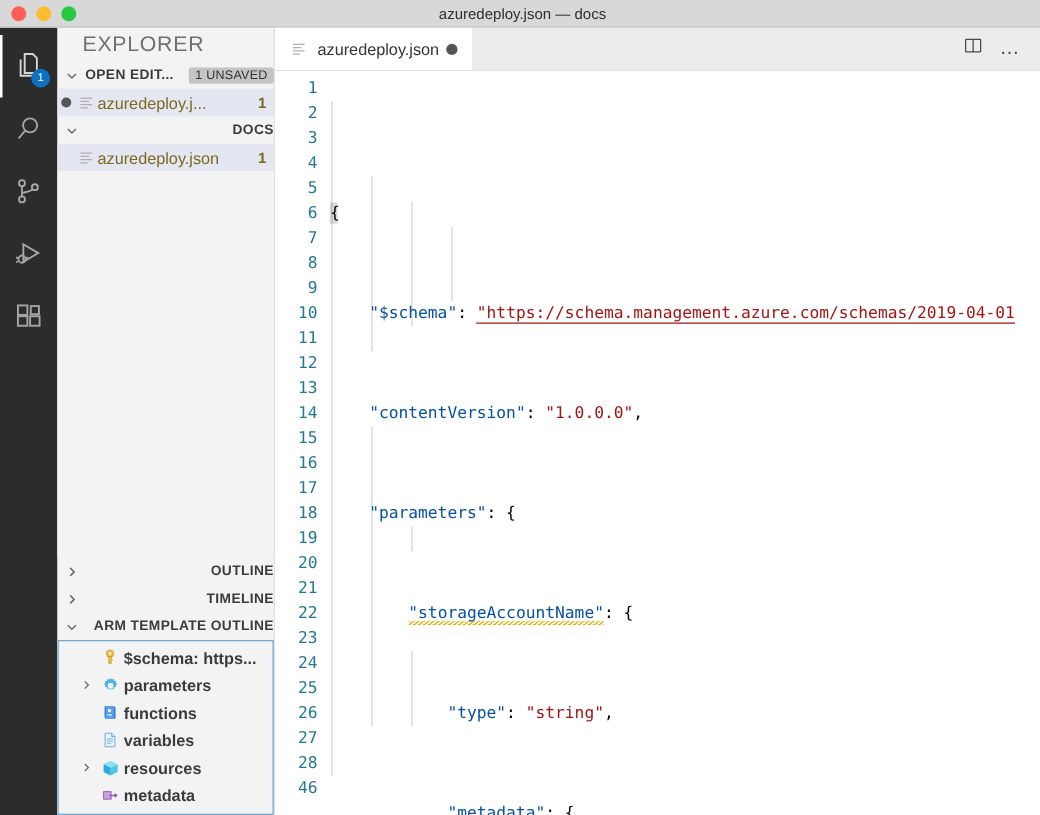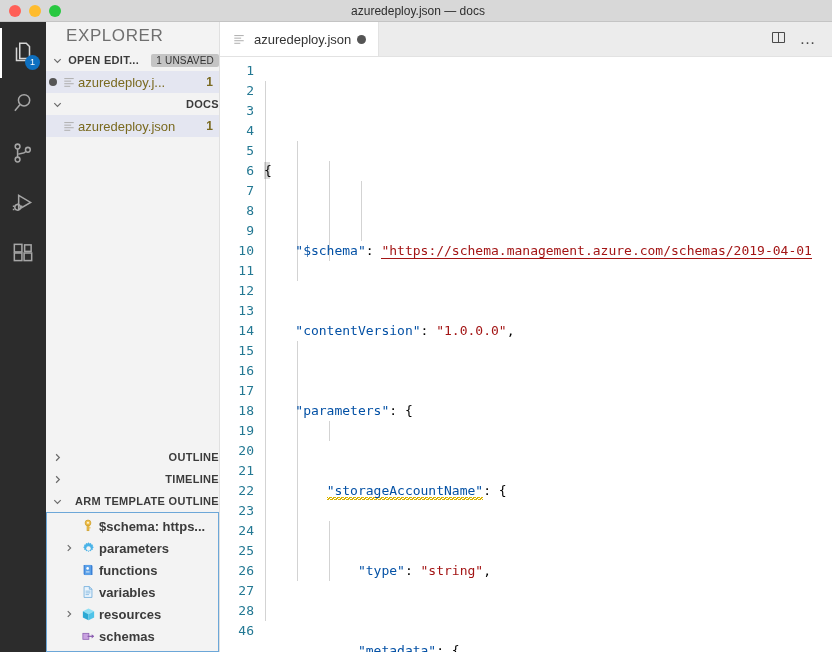--- a/index.html
+++ b/index.html
@@ -441,21 +441,21 @@
 
         <div class="arm-row">
           <span class="arm-twisty"></span>
           <span class="arm-icon">
             <svg width="15" height="15" viewBox="0 0 16 16">
               <rect x="2" y="4.6" width="6.4" height="6.4" fill="#c9a2e0" stroke="#8a5cb0" stroke-width="0.8"></rect>
               <path d="M7 7.8 h6.4" stroke="#8a5cb0" stroke-width="1.3"></path>
               <path d="M11.4 5.6 L14 7.8 L11.4 10" fill="#8a5cb0"></path>
             </svg>
           </span>
-          <span class="arm-label">schemas</span>
+          <span class="arm-label">metadata</span>
         </div>
       </div>
     </div>
 
     <div class="editor-area">
 
       <div class="tabbar">
         <div class="tab">
           <span class="file-icon">
             <svg width="12" height="12" viewBox="0 0 14 14" stroke="#b0b0b0" stroke-width="1.2" fill="none">

